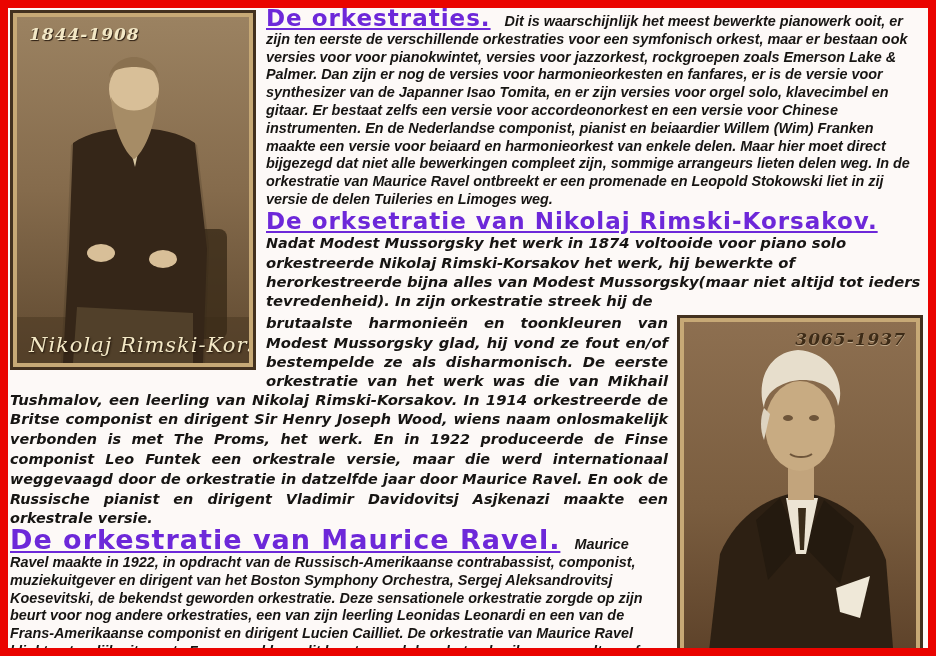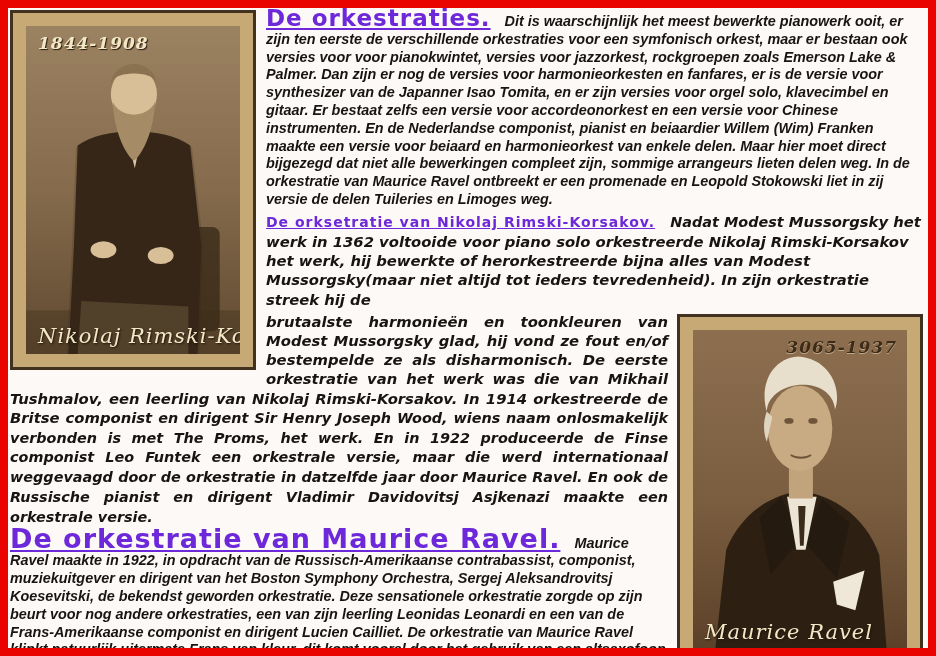--- a/index.html
+++ b/index.html
@@ -11,21 +11,21 @@
     border:8px solid #ea0400;
     overflow:hidden;
     padding:2px 5px 0 2px;
     font-family:"Liberation Sans", sans-serif;
   }
   
   .photo{
     box-sizing:border-box;
     border:3px solid #43311f;
     background:#c7a976;      
-    padding:13px;
+    padding:4px;
   }
   .ph-img{
     position:relative;
     width:100%;height:100%;
     overflow:hidden;
     display:block;
   }
   .ph-img svg{display:block;width:100%;height:100%;}
   .photo-rk{
     float:left;
@@ -76,21 +76,21 @@
   .rh{
     font-family:"DejaVu Sans", sans-serif;
     font-weight:bold;font-style:normal;
     color:#6d28d9;
     letter-spacing:1px;
     margin-right:10px;
     white-space:nowrap;
     text-decoration:underline;
   }
   .rh-1{font-size:23px;}
-  .rh-2{font-size:14px;}
+  .rh-2{font-size:23px;}
   .rh-3{font-size:27px;}
 </style>
 </head>
 <body>
 
 <div class="page">
 
   <div class="photo photo-rk">
     <span class="ph-img">
       <svg viewBox="0 0 232 346" preserveAspectRatio="none">
@@ -128,21 +128,21 @@
   </div>
 
   <p class="body-txt">
     <span class="rh rh-1">De orkestraties.</span>
     <span>Dit is waarschijnlijk het meest bewerkte pianowerk ooit, er zijn ten eerste de verschillende orkestraties voor een symfonisch orkest, maar er bestaan ook versies voor voor pianokwintet, versies voor jazzorkest, rockgroepen zoals Emerson Lake &amp; Palmer. Dan zijn er nog de versies voor harmonieorkesten en fanfares, er is de versie voor synthesizer van de Japanner Isao Tomita, en er zijn versies voor orgel solo, klavecimbel en gitaar. Er bestaat zelfs een versie voor accordeonorkest en een versie voor Chinese instrumenten. En de Nederlandse componist, pianist en beiaardier Willem (Wim) Franken maakte een versie voor beiaard en harmonieorkest van enkele delen. Maar hier moet direct bijgezegd dat niet alle bewerkingen compleet zijn, sommige arrangeurs lieten delen weg. In de orkestratie van Maurice Ravel ontbreekt er een promenade en Leopold Stokowski liet in zij versie de delen Tuileries en Limoges weg.</span>
   </p>
 
   <p class="wide-txt">
     <span class="rh rh-2">De orksetratie van Nikolaj Rimski-Korsakov.</span>
     <span class="body-txt">Nadat Modest</span>
-    <span>Mussorgsky het werk in 1362 voltooide voor piano solo orkestreerde Nikolaj Rimski-Korsakov het werk, hij bewerkte of herorkestreerde bijna alles van Modest Mussorgsky(maar niet altijd tot ieders tevredenheid). In zijn orkestratie streek hij de</span>
+    <span>Mussorgsky het werk in 1874 voltooide voor piano solo orkestreerde Nikolaj Rimski-Korsakov het werk, hij bewerkte of herorkestreerde bijna alles van Modest Mussorgsky(maar niet altijd tot ieders tevredenheid). In zijn orkestratie streek hij de</span>
   </p>
 
   <div class="photo photo-ravel">
     <span class="ph-img">
       <svg viewBox="0 0 232 338" preserveAspectRatio="none">
         <defs>
           <linearGradient id="rvbg" x1="0" y1="0" x2="0" y2="1">
             <stop offset="0" stop-color="#8d6f50"></stop>
             <stop offset="0.55" stop-color="#7a5d3f"></stop>
             <stop offset="1" stop-color="#5c4129"></stop>
@@ -165,21 +165,20 @@
         <ellipse cx="116" cy="104" rx="35" ry="45" fill="#c8ab82"></ellipse>
 
         <path d="M80,86 C82,52 150,46 154,84 C162,62 148,30 114,28 C84,30 72,60 80,86 Z" fill="#e7decc"></path>
         <path d="M80,86 C76,96 76,108 80,118 L86,92 Z" fill="#ded4c0"></path>
 
         <ellipse cx="104" cy="96" rx="5" ry="3" fill="#6e553a"></ellipse>
         <ellipse cx="130" cy="96" rx="5" ry="3" fill="#6e553a"></ellipse>
         <path d="M106,132 C112,136 122,136 128,132" stroke="#6e553a" stroke-width="2" fill="none"></path>
       </svg>
       <span class="ph-years">3065-1937</span>
-      <span class="ph-caption">Maurice Ravel</span>
     </span>
   </div>
 
   <p class="wide-txt p-just">
     <span>brutaalste harmonieën en toonkleuren van Modest Mussorgsky glad, hij vond ze fout en/of bestempelde ze als disharmonisch. De eerste orkestratie van het werk was die van Mikhail Tushmalov, een leerling van Nikolaj Rimski-Korsakov. In 1914 orkestreerde de Britse componist</span>
     <span class="body-txt">en dirigent Sir Henry Joseph Wood, wiens naam onlosmakelijk verbonden is met The Proms, het werk. En in 1922 produceerde de Finse componist Leo Funtek een orkestrale versie, maar die werd internationaal weggevaagd door de orkestratie in datzelfde jaar door Maurice Ravel. En ook de Russische pianist en dirigent Vladimir Davidovitsj Asjkenazi maakte een orkestrale versie.</span>
   </p>
 
   <p class="body-txt">
     <span class="rh rh-3">De orkestratie van Maurice Ravel.</span>

